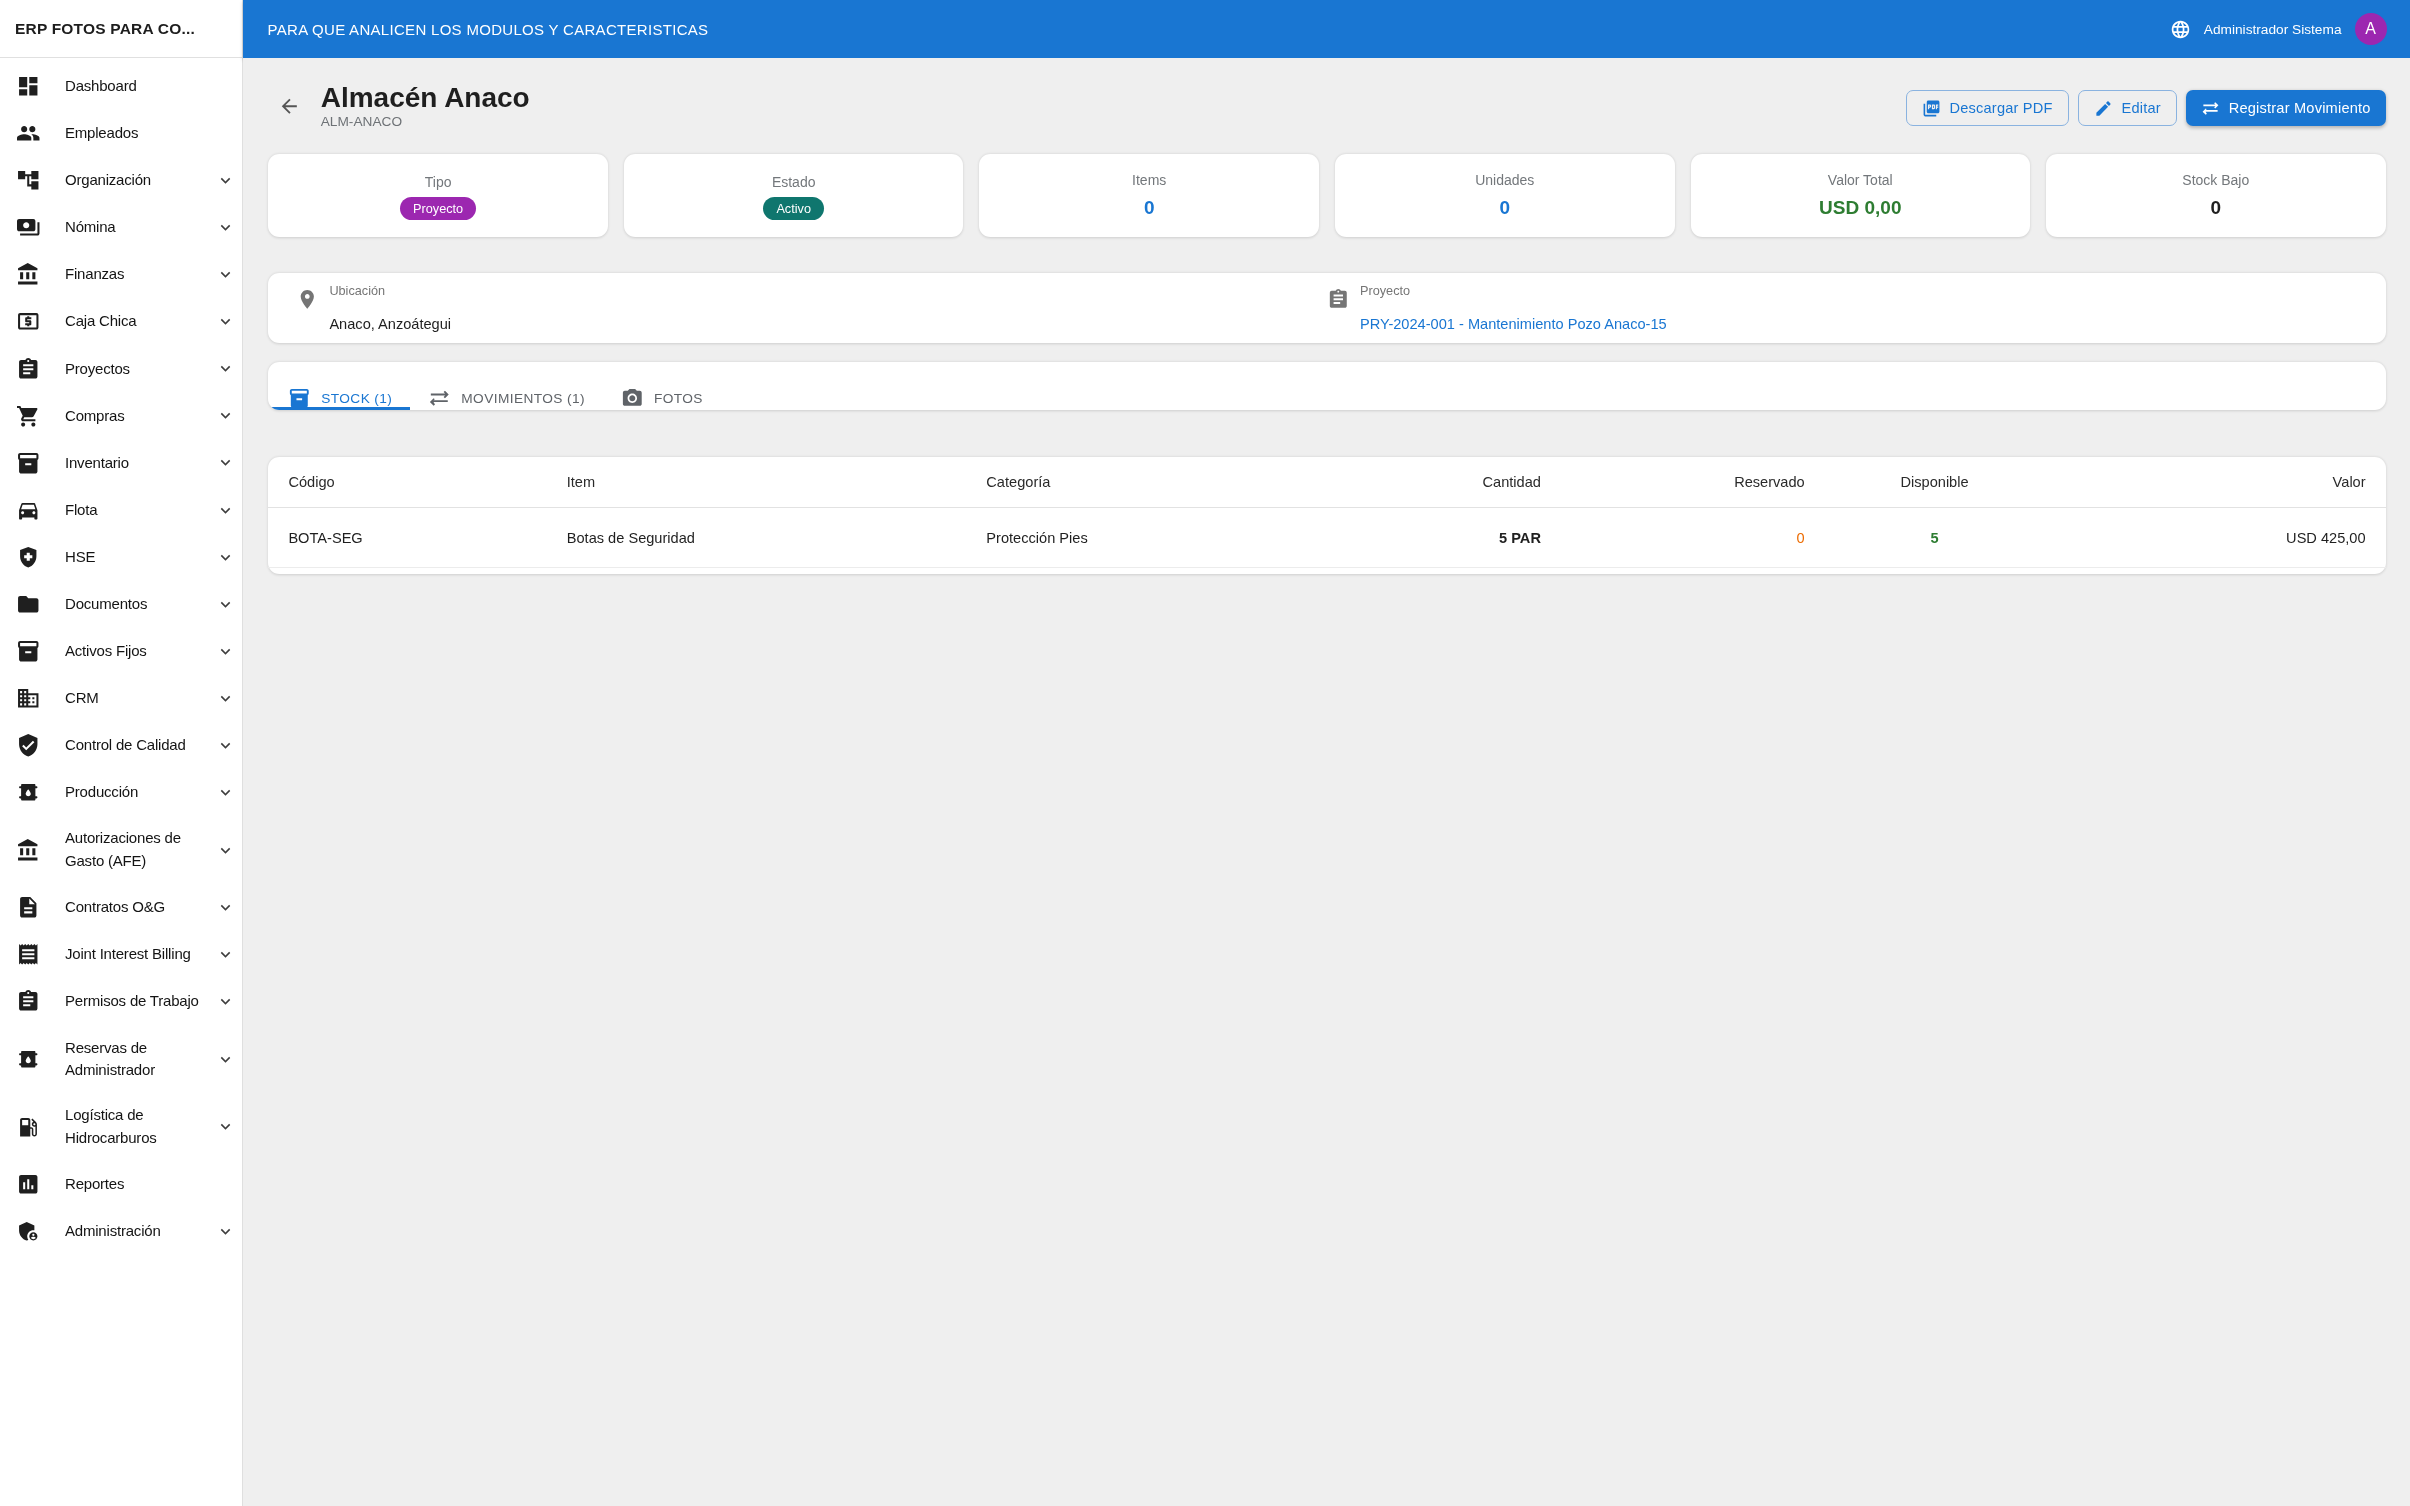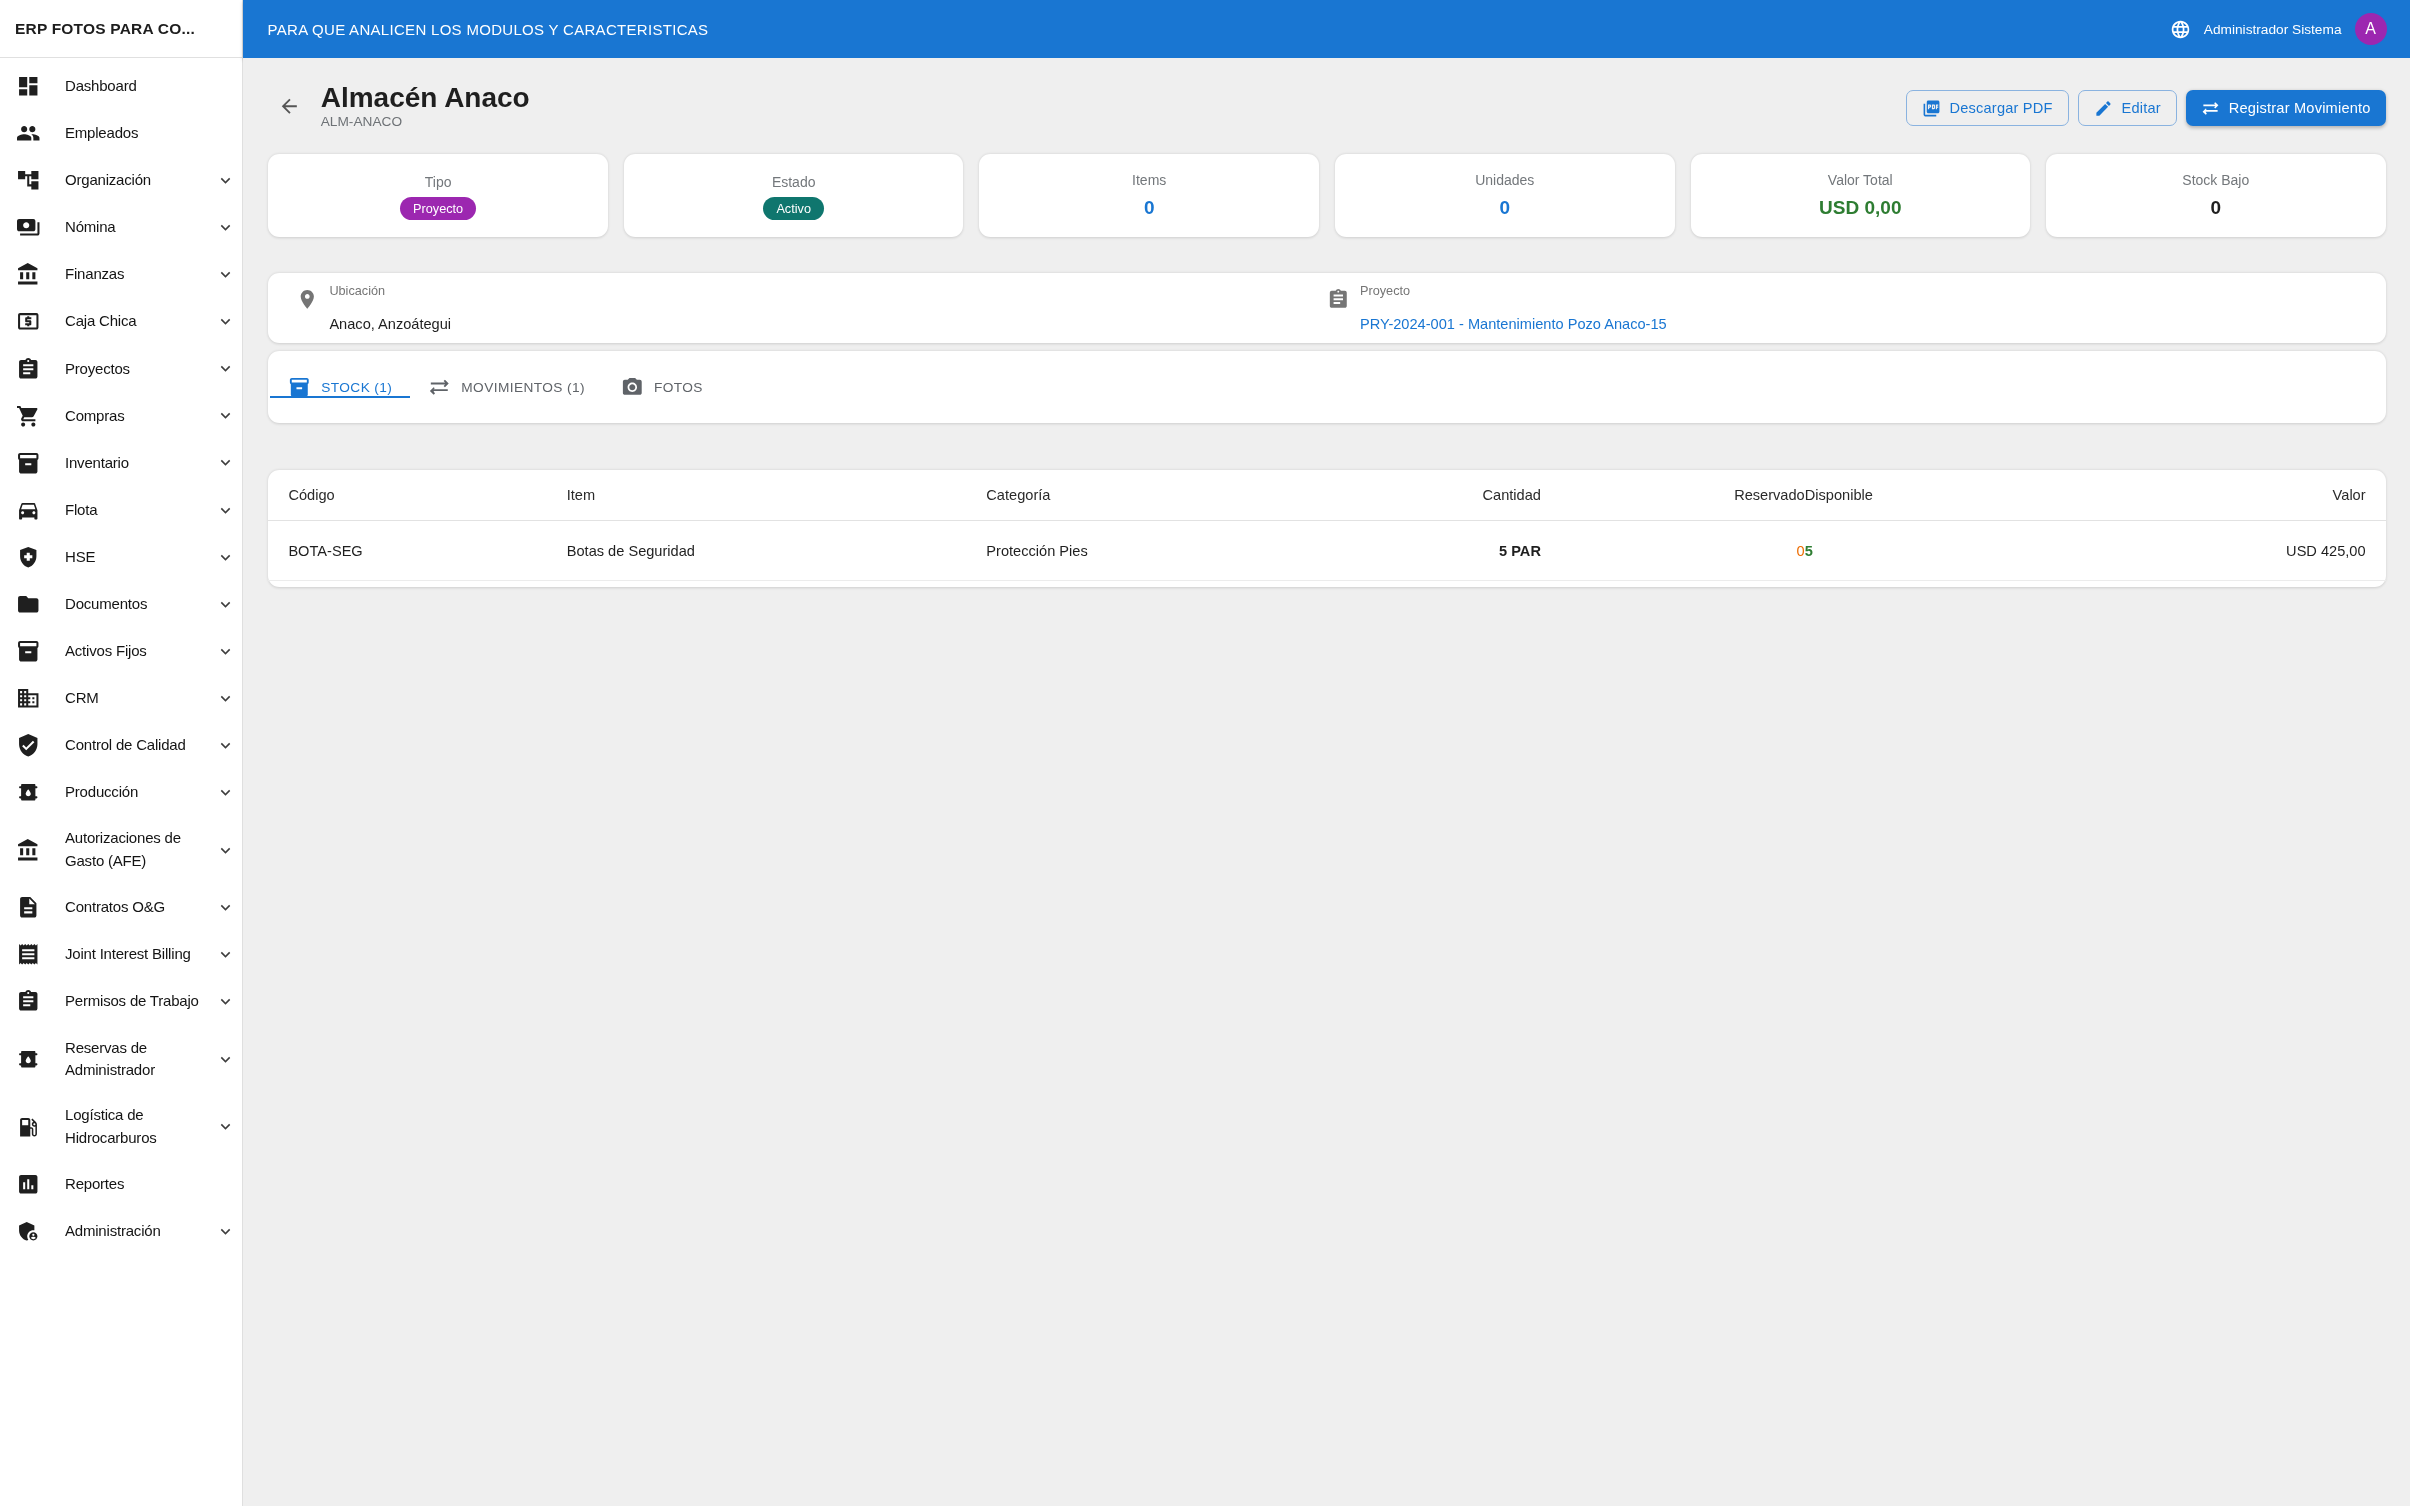--- a/index.html
+++ b/index.html
@@ -63,36 +63,36 @@
   
   .info{margin-top:36px;height:70px;display:flex;align-items:center;padding:0 28px;box-sizing:border-box;}
   .info-col{flex:1;display:flex;align-items:flex-start;gap:10.4px;}
   .info-icon{width:22.6px;height:22.6px;margin-top:3.8px;flex:none;}
   .info-icon svg{width:22.6px;height:22.6px;fill:#757575;display:block;}
   .info-label{font-size:12.7px;color:#757575;}
   .info-value{font-size:14.6px;color:#1f1f1f;margin-top:18px;}
   a.link{color:#1976d2;text-decoration:none;cursor:pointer;}
 
   
-  .tabsbar{margin-top:8px;height:72px;display:flex;align-items:center;padding:0 1.9px;overflow:hidden;}
+  .tabsbar{margin-top:19px;height:48px;display:flex;align-items:flex-end;padding:0 1.9px;overflow:hidden;}
   .tab{display:flex;align-items:center;gap:10.4px;padding:0 18px;font-size:13.7px;font-weight:500;
     letter-spacing:0.4px;color:#5f6368;position:relative;cursor:pointer;}
   .tab svg{width:22.6px;height:22.6px;fill:#5f6368;display:block;}
   .tab.active{color:#1976d2;}
   .tab.active svg{fill:#1976d2;}
   .tab.active::after{content:"";position:absolute;left:0;right:0;bottom:0;height:2.8px;background:#1976d2;}
 
   
   .tablecard{margin-top:47px;padding-bottom:5.6px;}
   .trow{display:flex;align-items:center;padding:0 20px;box-sizing:border-box;}
   .thead{height:51px;border-bottom:0.9px solid #e2e2e2;font-size:14.6px;color:#2a2a2a;}
   .tdata{height:60px;border-bottom:0.9px solid #ececec;font-size:14.6px;color:#1f1f1f;}
   .c1{width:13.4%;}.c2{width:20.2%;}.c3{width:14%;}
   .c4{width:12.7%;text-align:right;}.c5{width:12.7%;text-align:right;}
-  .c6{width:12.5%;text-align:left;}.c7{flex:1;text-align:right;}
+  .c6{width:12.5%;text-align:center;}.c7{flex:1;text-align:right;}
   .bold{font-weight:bold;}
   .txt-orange{color:#ed6c02;font-weight:500;}
   .txt-green{color:#2e7d32;font-weight:bold;}
   .defs{position:absolute;width:0;height:0;overflow:hidden;}
 </style>
 </head>
 <body>
 
 <svg class="defs" xmlns="http://www.w3.org/2000/svg">
   <defs>

